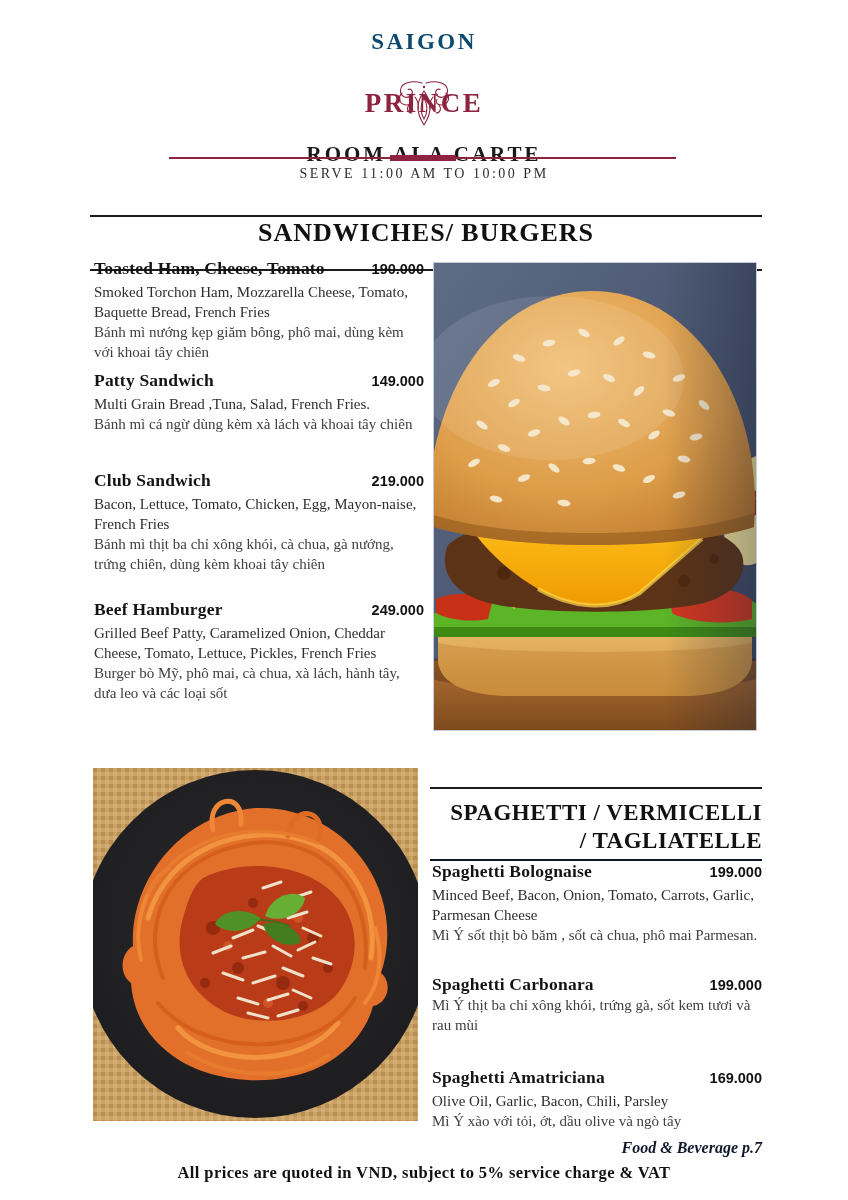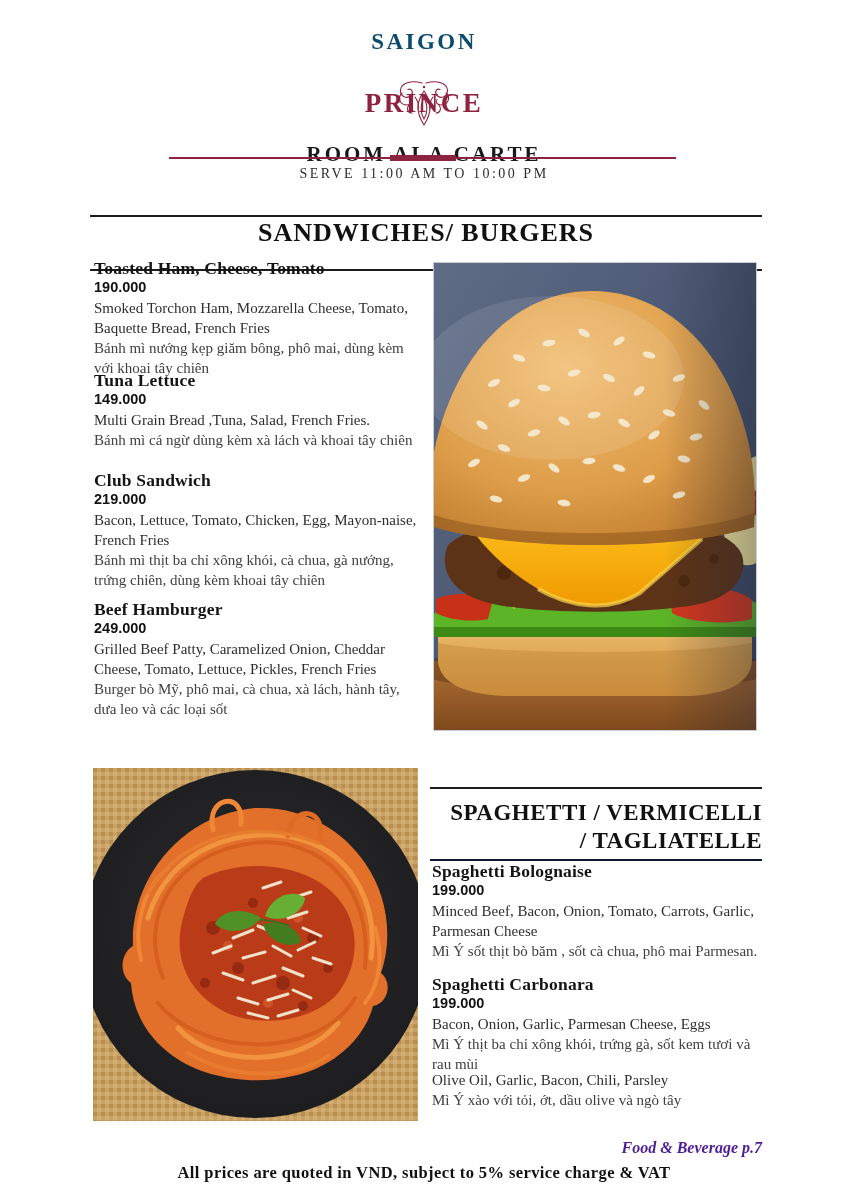--- a/index.html
+++ b/index.html
@@ -28,35 +28,35 @@
   .sec2-head{position:absolute;top:768px;left:430px;width:332px;text-align:right;
           border-top:2px solid #1c1c1c;border-bottom:2px solid #0f172a;
           padding:10px 0 4px;font-size:23px;line-height:28px;font-weight:bold;
           letter-spacing:0.5px;color:#111;}
 
   
   .menu-item{position:absolute;width:330px;}
   .s1{left:94px;} .s2{left:432px;}
   .it1{top:258px;} .it2{top:370px;} .it3{top:470px;} .it4{top:599px;}
   .pt1{top:861px;} .pt2{top:974px;} .pt3{top:1067px;}
-  .mi-head{display:flex;justify-content:space-between;align-items:baseline;flex-direction:column;}
+  .mi-head{display:flex;justify-content:space-between;align-items:baseline;}
   .mi-name{font-size:17.5px;font-weight:bold;letter-spacing:0.2px;color:#141414;}
   .mi-price{font-family:"Liberation Sans",sans-serif;font-size:14.5px;font-weight:bold;color:#111;}
   .mi-en{font-size:15px;line-height:20px;color:#2e2e2e;margin:3px 0 0;}
   .mi-vi{font-size:15px;line-height:20px;color:#404040;margin:0;}
 
   
   .burger-fig{position:absolute;left:433px;top:262px;width:322px;height:467px;
           border:1px solid #c7cdd8;overflow:hidden;}
   .spag-fig{position:absolute;left:93px;top:768px;width:325px;height:353px;overflow:hidden;}
   .burger-fig svg,.spag-fig svg{display:block;width:100%;height:100%;}
 
   
   .footer-ref{position:absolute;top:1139px;right:86px;font-size:16px;font-weight:bold;
-          font-style:italic;color:#4c1d95;}
+          font-style:italic;color:#0f172a;}
   .footer-note{position:absolute;top:1163px;left:0;right:0;text-align:center;
           font-size:16.5px;font-weight:bold;letter-spacing:0.4px;color:#111;}
 </style>
 </head>
 <body>
 
 <div class="page">
 
   <div class="brand1">SAIGON</div>
   <div class="brand2">PRINCE</div>
@@ -91,21 +91,21 @@
     <div class="mi-head">
       <span class="mi-name">Toasted Ham, Cheese, Tomato</span>
       <span class="mi-price">190.000</span>
     </div>
     <p class="mi-en">Smoked Torchon Ham, Mozzarella Cheese, Tomato, Baquette Bread, French Fries</p>
     <p class="mi-vi">Bánh mì nướng kẹp giăm bông, phô mai, dùng kèm với khoai tây chiên</p>
   </div>
 
   <div class="menu-item s1 it2">
     <div class="mi-head">
-      <span class="mi-name">Tuna Lettuce</span>
+      <span class="mi-name">Patty Sandwich</span>
       <span class="mi-price">149.000</span>
     </div>
     <p class="mi-en">Multi Grain Bread ,Tuna, Salad, French Fries.</p>
     <p class="mi-vi">Bánh mì cá ngừ dùng kèm xà lách và khoai tây chiên</p>
   </div>
 
   <div class="menu-item s1 it3">
     <div class="mi-head">
       <span class="mi-name">Club Sandwich</span>
       <span class="mi-price">219.000</span>
@@ -310,25 +310,28 @@
     </div>
     <p class="mi-en">Minced Beef, Bacon, Onion, Tomato, Carrots, Garlic, Parmesan Cheese</p>
     <p class="mi-vi">Mì Ý sốt thịt bò băm , sốt cà chua, phô mai Parmesan.</p>
   </div>
 
   <div class="menu-item s2 pt2">
     <div class="mi-head">
       <span class="mi-name">Spaghetti Carbonara</span>
       <span class="mi-price">199.000</span>
     </div>
-    <p class="mi-en">Bacon, Onion, Garlic, Parmesan Cheese, Eggs</p>
     <p class="mi-vi">Mì Ý thịt ba chỉ xông khói, trứng gà, sốt kem tươi và rau mùi</p>
   </div>
 
   <div class="menu-item s2 pt3">
+    <div class="mi-head">
+      <span class="mi-name">Spaghetti Amatriciana</span>
+      <span class="mi-price">169.000</span>
+    </div>
     <p class="mi-en">Olive Oil, Garlic, Bacon, Chili, Parsley</p>
     <p class="mi-vi">Mì Ý xào với tỏi, ớt, dầu olive và ngò tây</p>
   </div>
 
   <div class="footer-ref">Food &amp; Beverage p.7</div>
   <div class="footer-note">All prices are quoted in VND, subject to 5% service charge &amp; VAT</div>
 
 </div>
 
 </body></html>

